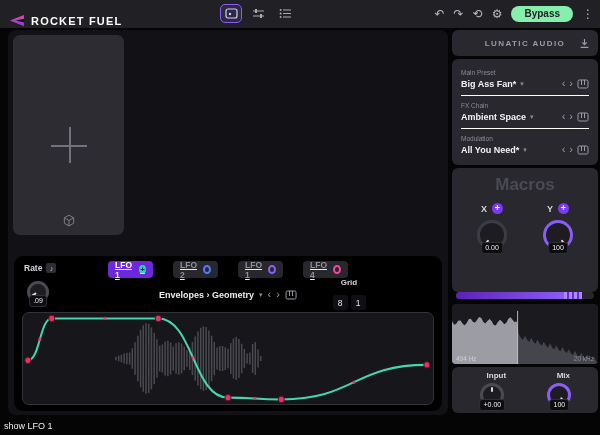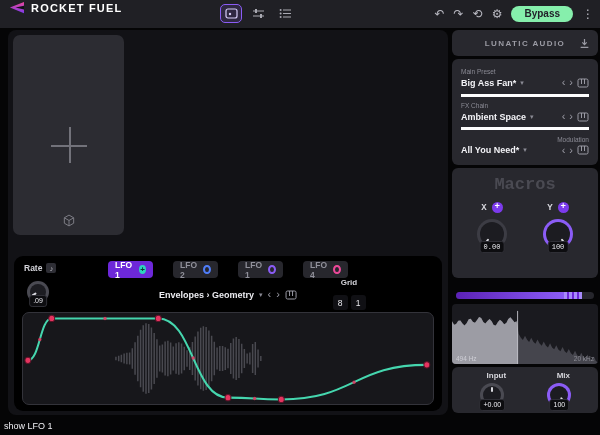--- a/index.html
+++ b/index.html
@@ -4,21 +4,21 @@
 <style>
   * { margin:0; padding:0; box-sizing:border-box; }
   html,body { background:#000; }
   .app {
     position:relative; width:600px; height:435px; background:#050506;
     font-family:"Liberation Sans","DejaVu Sans",sans-serif; color:#e8e8ec; overflow:hidden;
     -webkit-font-smoothing:antialiased;
   }
   
   .header { position:absolute; top:0; left:0; width:600px; height:28px; background:#202025;
-    display:flex; align-items:flex-start; padding:0 8px; }
+    display:flex; align-items:flex-end; padding:0 8px; }
   .logo-wrap { display:flex; align-items:center; gap:6px; }
   .app-title { font-size:11px; font-weight:bold; letter-spacing:1.2px; color:#fff; }
   .view-toggle { position:absolute; left:220px; top:4px; display:flex; gap:5px; align-items:center; }
   .vt-btn { width:22px; height:19px; border-radius:5px; display:flex; align-items:center; justify-content:center;
     border:1px solid transparent; color:#a9a9b2; }
   .vt-btn.sel { border-color:#8b5cf6; background:rgba(139,92,246,.14); color:#d7cdf8; }
   .header-right { position:absolute; right:6px; top:0; height:28px; display:flex; align-items:center; gap:9px; }
   .hicon { font-size:12px; color:#b9b9c2; line-height:1; cursor:default; }
   .bypass-btn { background:#86efac; color:#22222a; font-size:10px; font-weight:bold; border:none;
     border-radius:9px; padding:3px 13px; line-height:1; }
@@ -28,21 +28,21 @@
   .crosshair { position:absolute; left:50%; top:92px; width:36px; height:36px; transform:translateX(-50%); }
   .crosshair::before { content:""; position:absolute; left:0; top:50%; width:36px; height:2px; background:#72727a; }
   .crosshair::after  { content:""; position:absolute; top:0; left:50%; width:2px; height:36px; background:#72727a; }
   .xy-cube { position:absolute; left:50%; bottom:8px; transform:translateX(-50%); }
   
   .lfo-section { position:absolute; left:6px; right:6px; top:226px; bottom:4px; background:#000000; border-radius:9px; }
   .rate-wrap { position:absolute; left:10px; top:7px; display:flex; align-items:center; gap:4px; }
   .rate-label { font-size:8.5px; font-weight:bold; color:#d4d4da; }
   .note-chip { width:10px; height:10px; background:#2e2e35; border-radius:2px; font-size:7px; color:#c3c3cb;
     display:flex; align-items:center; justify-content:center; }
-  .lfo-tabs { position:absolute; left:50%; top:5px; transform:translateX(-50%); display:flex; gap:20px; }
+  .lfo-tabs { position:absolute; left:50%; top:5px; transform:translateX(-50%); display:flex; gap:20px;text-decoration:underline; }
   .lfo-tab { height:17px; padding:0 7px; border-radius:4px; background:#27272d; display:flex; align-items:center; gap:5px; }
   .lfo-tab.active { background:#6d28d9; }
   .lfo-label { font-size:8.5px; font-weight:bold; color:#90909a; }
   .lfo-tab.active .lfo-label { color:#fff; }
   .lfo-dot { width:9px; height:9px; border-radius:50%; border:2px solid #555; display:flex; align-items:center; justify-content:center; }
   .lfo-tab.active .lfo-dot { border:none; }
   .dotplus { font-size:8px; font-weight:bold; color:#0b3a30; line-height:1; }
   .shape-selector { position:absolute; left:50%; top:33px; transform:translateX(-50%); display:flex; align-items:center; gap:5px; }
   .shape-path { font-size:9px; font-weight:bold; color:#ececf1; white-space:nowrap; }
   .caret { font-size:7px; color:#8a8a94; }
@@ -68,27 +68,27 @@
   .kptr::before { content:""; position:absolute; left:calc(50% - 1px); top:1px; width:2px; height:5px; background:#d8d8de; border-radius:1px; }
   .a-min { --a:-145deg; } .a-max { --a:145deg; } .a-up { --a:0deg; } .a-low { --a:-122deg; }
   .kpill { position:absolute; left:50%; bottom:-4px; transform:translateX(-50%); background:#0d0d10;
     border:1px solid #2f2f36; border-radius:3px; font-size:7px; line-height:10px; padding:0 3px; color:#ededf2; white-space:nowrap; }
   
   .sidebar-sec { position:absolute; left:452px; width:146px; background:#28282e; border-radius:6px; }
   .s-brand { top:30px; height:26px; display:flex; align-items:center; justify-content:center; gap:6px; }
   .brand-text { font-size:8px; letter-spacing:1.4px; color:#9b9ba4; font-weight:bold; }
   .brand-ic { position:absolute; right:8px; top:8px; }
   .s-presets { top:59px; height:106px; padding:4px 9px; display:flex; flex-direction:column; }
-  .preset-row { flex:1; display:flex; flex-direction:column; justify-content:center; border-bottom:3px solid #ffffff; }
-  .preset-row:last-child { border-bottom:none;text-align:right; }
+  .preset-row { flex:1; display:flex; flex-direction:column; justify-content:center; border-bottom:1px solid #ffffff; }
+  .preset-row:last-child { border-bottom:none; }
   .preset-label { font-size:6.5px; color:#8b8b95; margin-bottom:2px; }
   .preset-valrow { display:flex; align-items:center; gap:4px; }
   .preset-value { font-size:9px; font-weight:bold; color:#f3f3f7; white-space:nowrap; }
   .preset-ctrls { margin-left:auto; display:flex; align-items:center; gap:4px; }
-  .s-macros { top:168px; height:110px;font-family:Liberation Mono, monospace; }
+  .s-macros { top:168px; height:124px; }
   .macros-title { text-align:center; font-size:17px; font-weight:bold; color:#4a4a52; margin-top:7px; }
   .macro-row { display:flex; justify-content:center; gap:36px; margin-top:8px; }
   .macro-col { display:flex; flex-direction:column; align-items:center; gap:6px; }
   .macro-head { display:flex; align-items:center; gap:5px; }
   .macro-name { font-size:9px; font-weight:bold; color:#d6d6dc; }
   .plus-circle { width:11px; height:11px; border-radius:50%; background:#7c3aed; color:#fff; font-size:9px;
     line-height:1; display:flex; align-items:center; justify-content:center; font-weight:bold; }
   .mod-meter { position:absolute; left:456px; top:292px; width:138px; height:7px; border-radius:4px; background:#26262c; overflow:hidden; }
   .mod-fill { position:absolute; left:0; top:0; bottom:0; width:78%; background:linear-gradient(90deg,#5b21b6,#8b5cf6); }
   .mod-handle { position:absolute; left:78%; width:13%; top:0; bottom:0;

